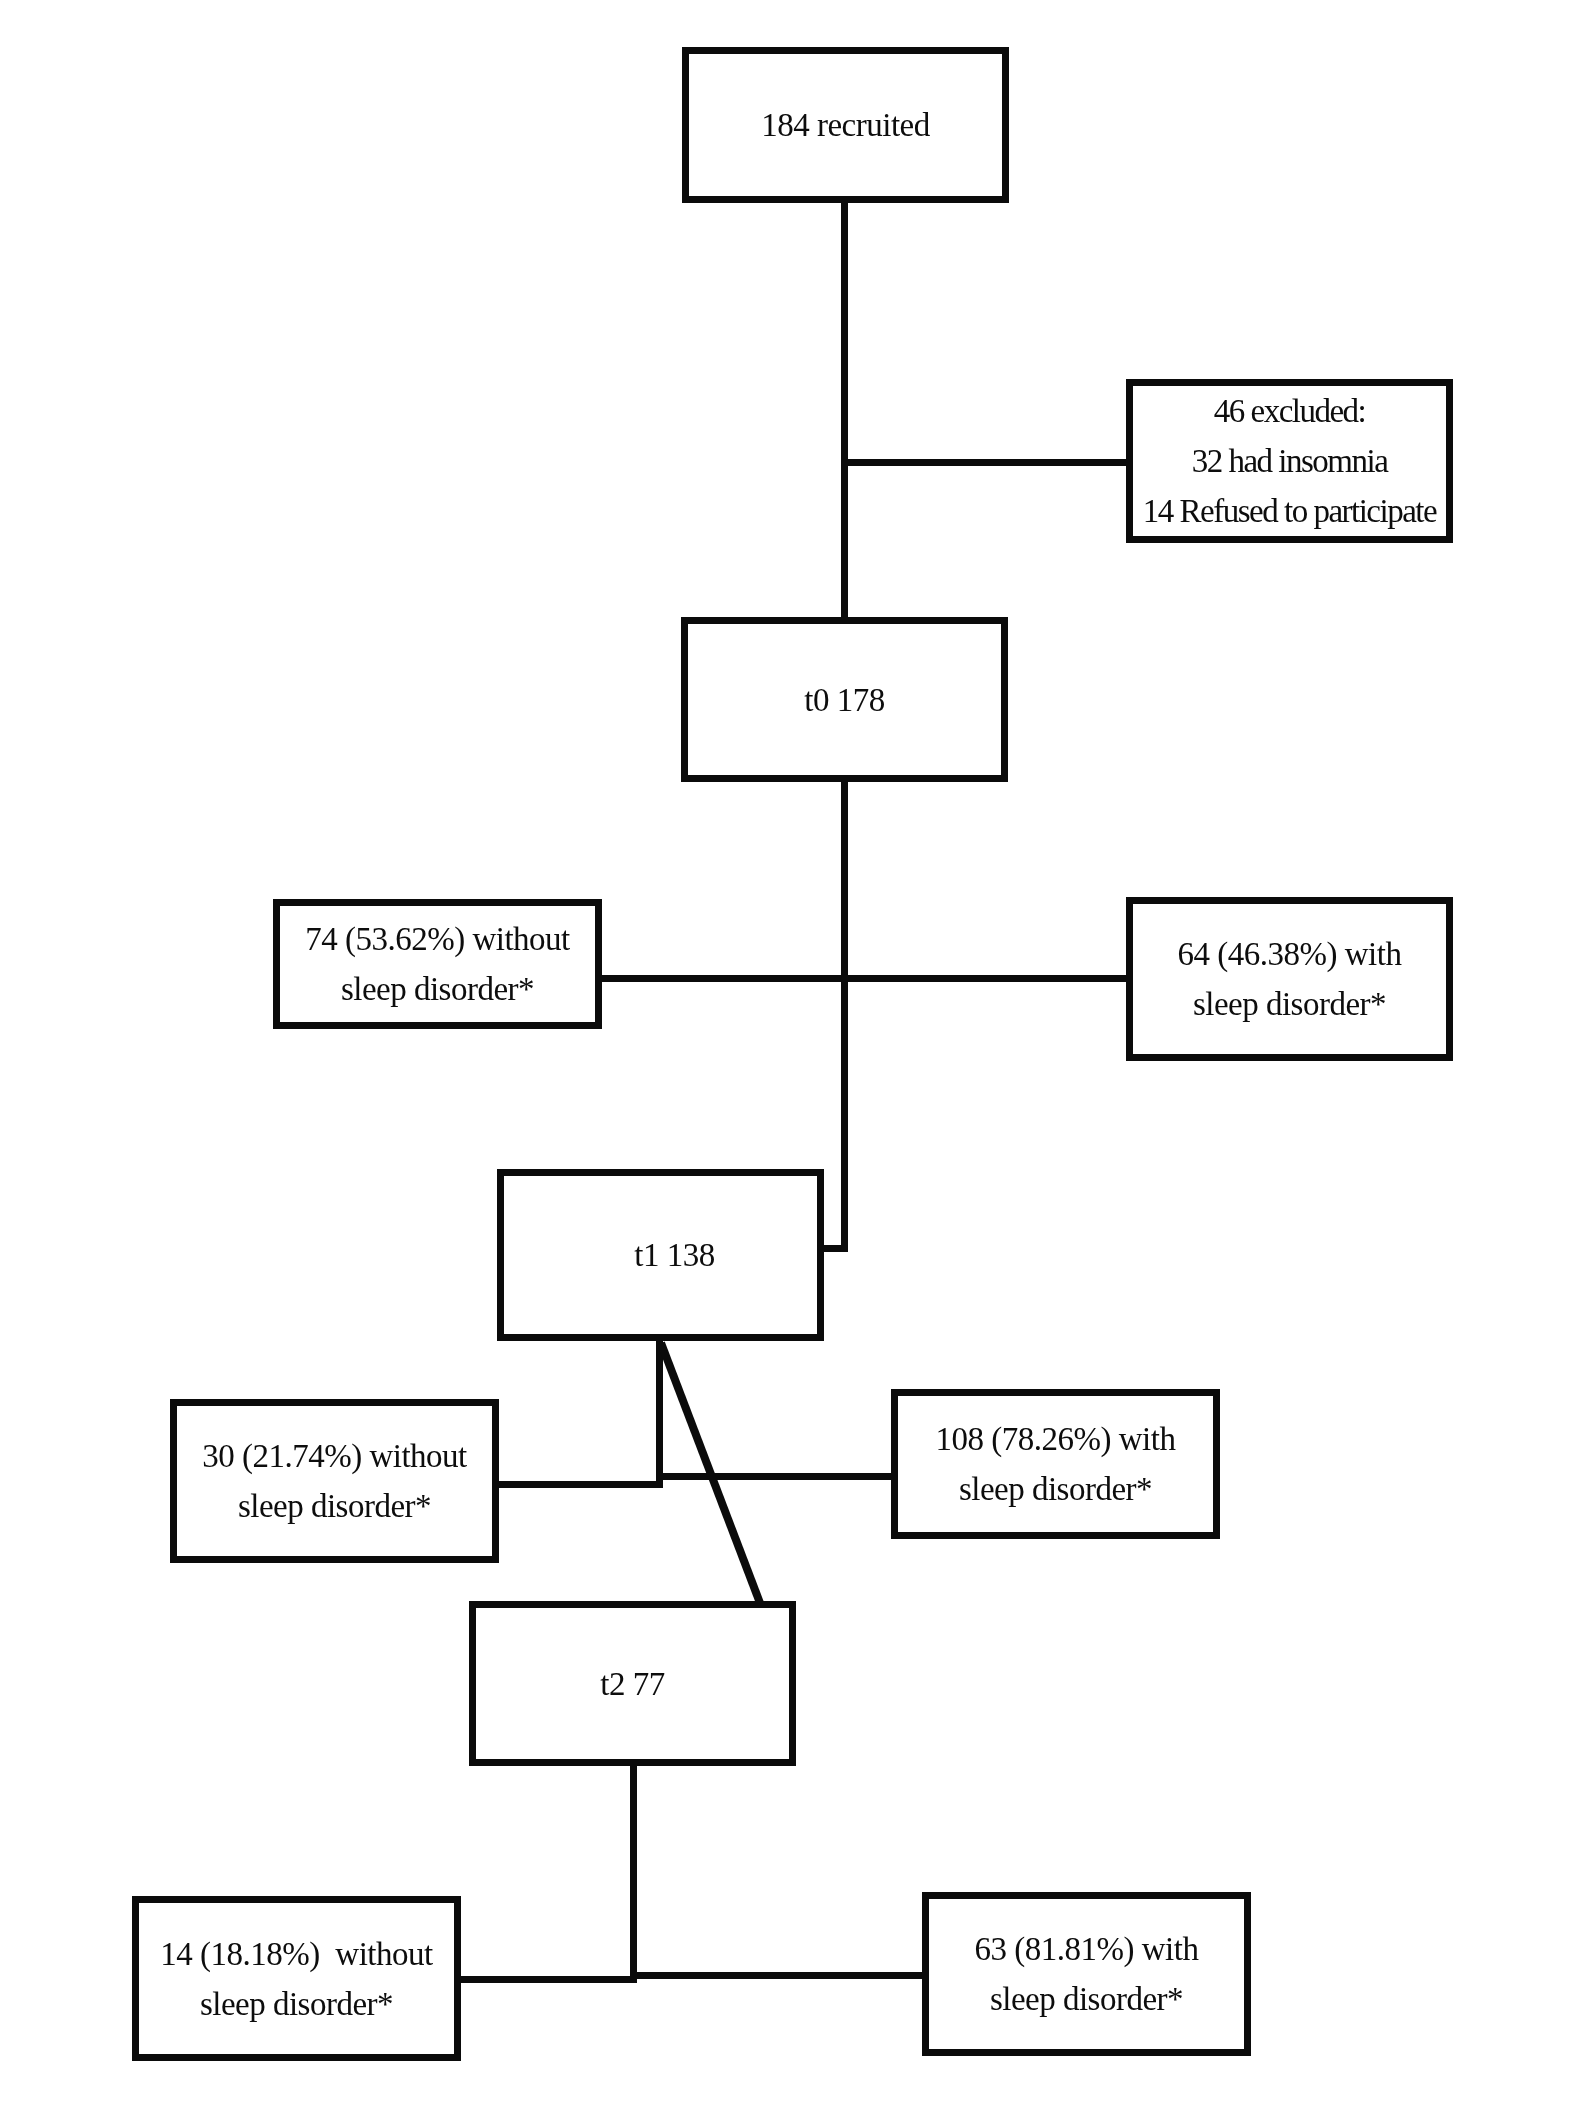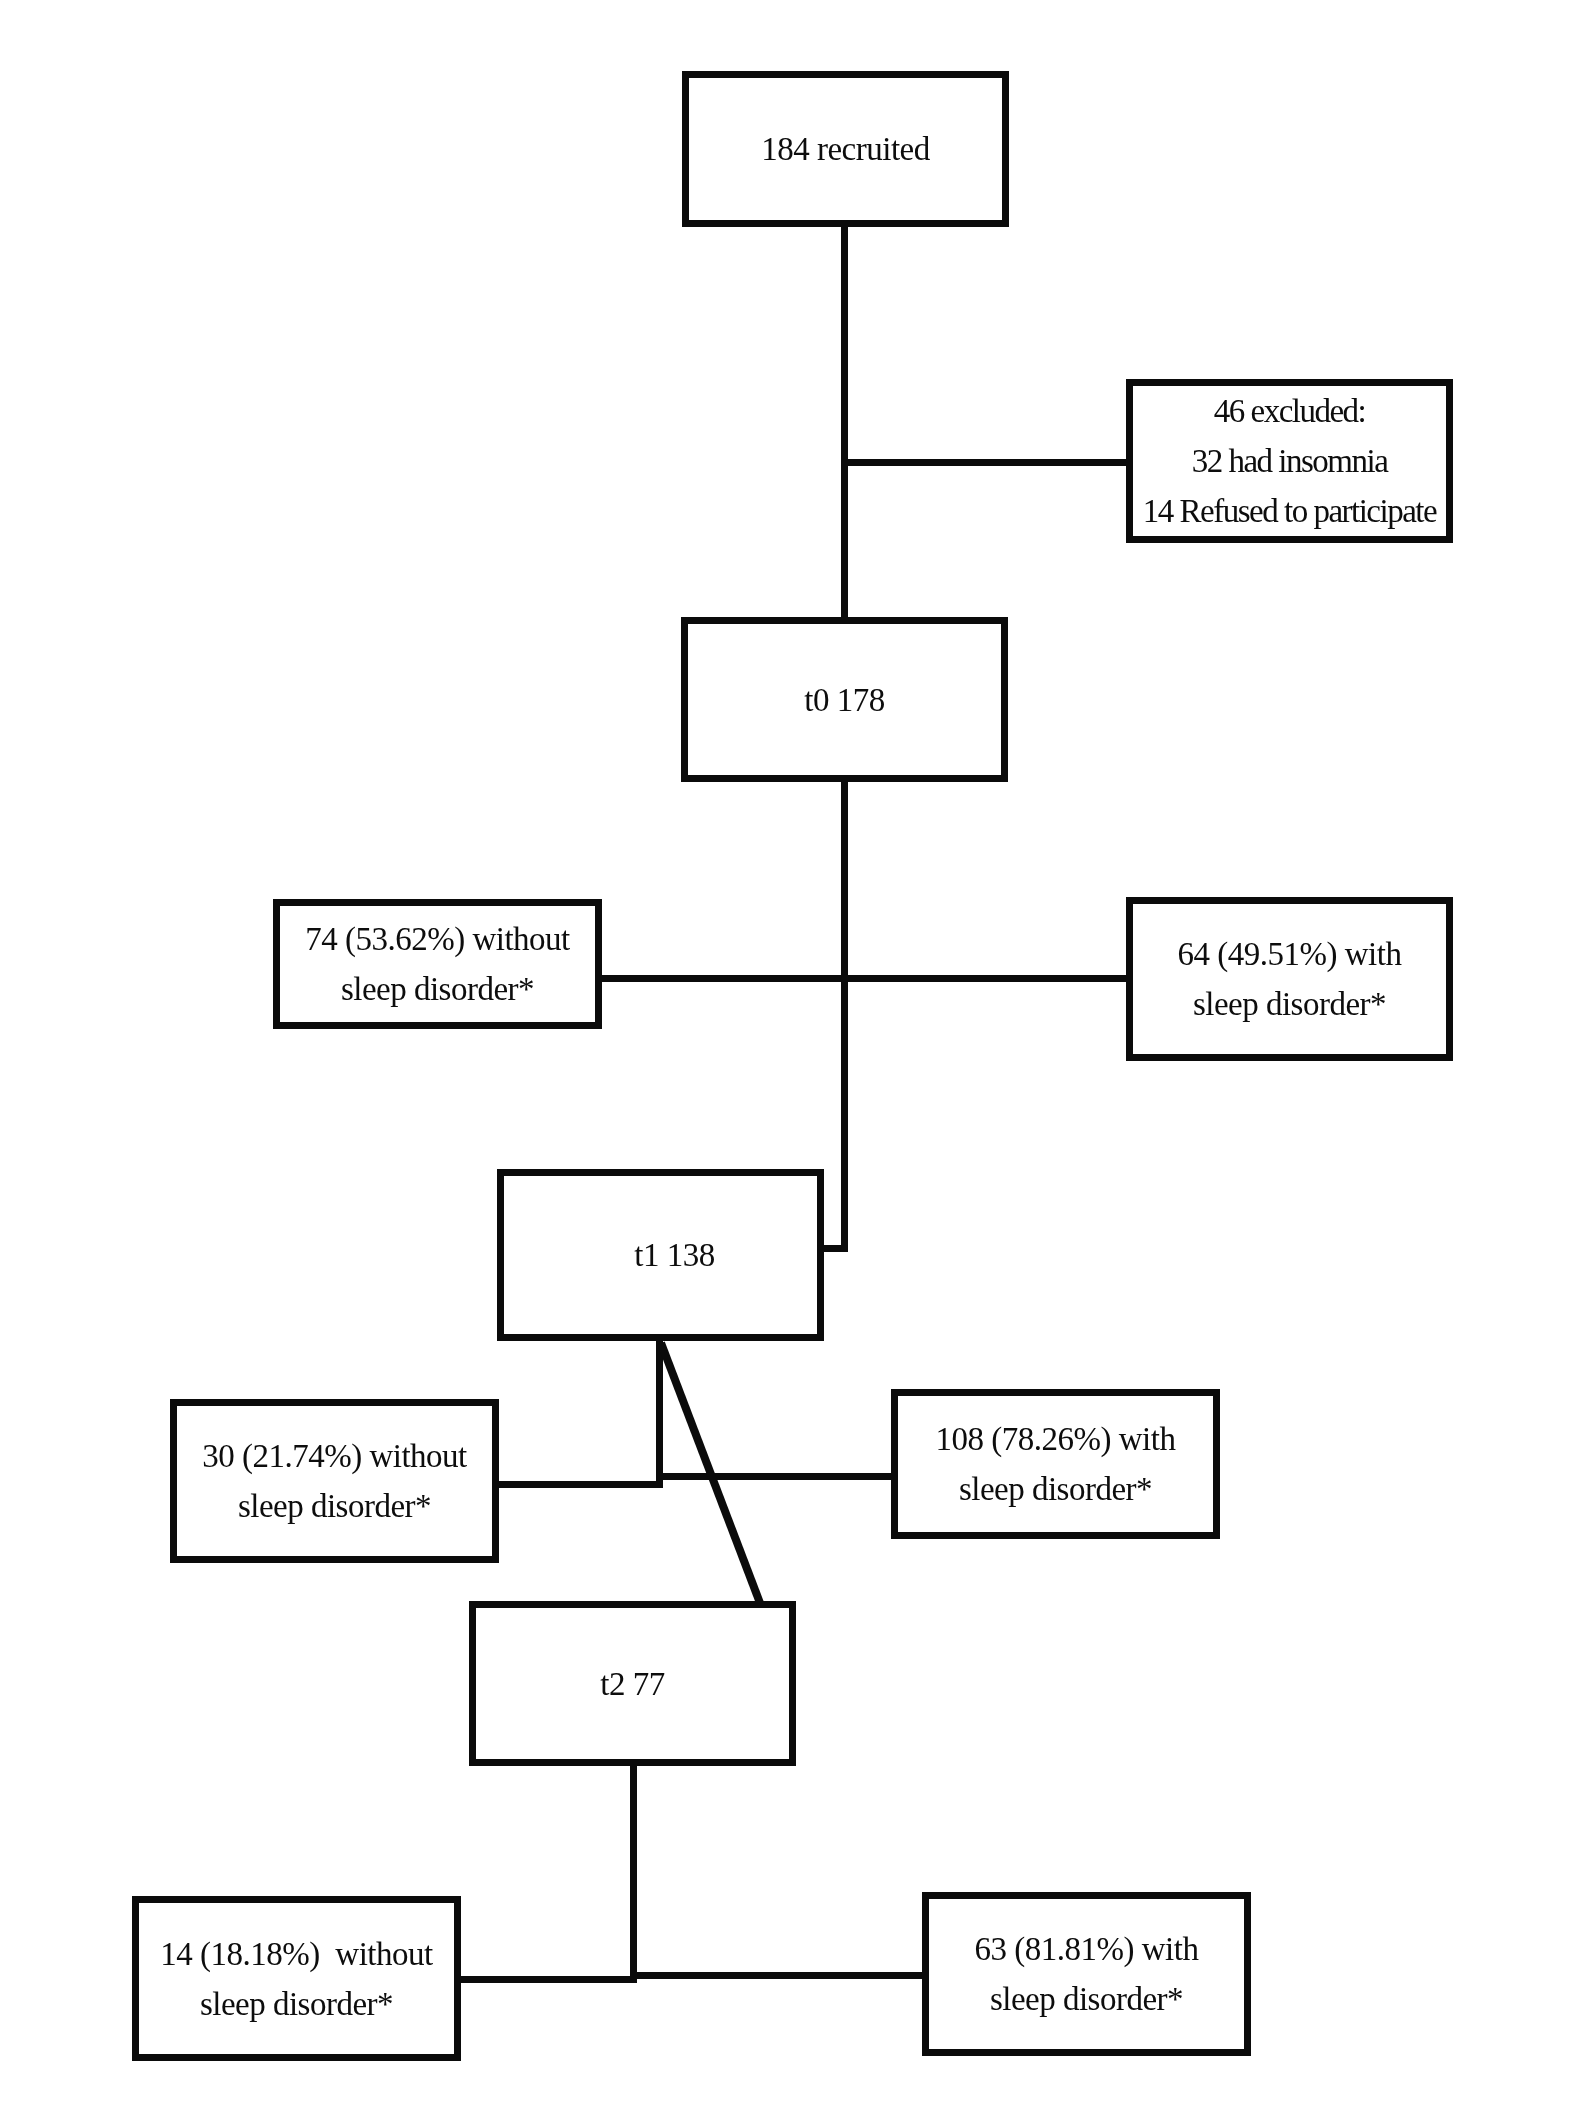--- a/index.html
+++ b/index.html
@@ -61,41 +61,41 @@
   <div class="line" style="left:461px; top:1481px; width:202px; height:7px;"></div>
   <div class="line" style="left:656px; top:1473px; width:236px; height:7px;"></div>
   <div class="line" style="left:630px; top:1764px; width:7px; height:219px;"></div>
   <div class="line" style="left:459px; top:1976px; width:178px; height:7px;"></div>
   <div class="line" style="left:630px; top:1972px; width:293px; height:7px;"></div>
 
   <svg class="diag" width="1596" height="2120" viewBox="0 0 1596 2120">
     <line x1="661" y1="1343" x2="760" y2="1603" stroke="#0b0b0b" stroke-width="8"></line>
   </svg>
 
-  <div class="box" style="left:682px; top:47px; width:327px; height:156px;margin-top:24px;">
+  <div class="box" style="left:682px; top:47px; width:327px; height:156px;">
     <span class="label">184 recruited</span>
   </div>
 
   <div class="box tight" style="left:1126px; top:379px; width:327px; height:164px;">
     <span class="label">46 excluded:
 32 had insomnia
 14 Refused to participate</span>
   </div>
 
   <div class="box" style="left:681px; top:617px; width:327px; height:165px;">
     <span class="label">t0 178</span>
   </div>
 
   <div class="box" style="left:273px; top:899px; width:329px; height:130px;">
     <span class="label">74 (53.62%) without
 sleep disorder*</span>
   </div>
 
   <div class="box" style="left:1126px; top:897px; width:327px; height:164px;">
-    <span class="label">64 (49.51%) with
+    <span class="label">64 (46.38%) with
 sleep disorder*</span>
   </div>
 
   <div class="box" style="left:497px; top:1169px; width:327px; height:172px;padding-left:28px;">
     <span class="label">t1 138</span>
   </div>
 
   <div class="box" style="left:134px; top:1399px; width:329px; height:164px;margin-left:36px;">
     <span class="label">30 (21.74%) without
 sleep disorder*</span>

